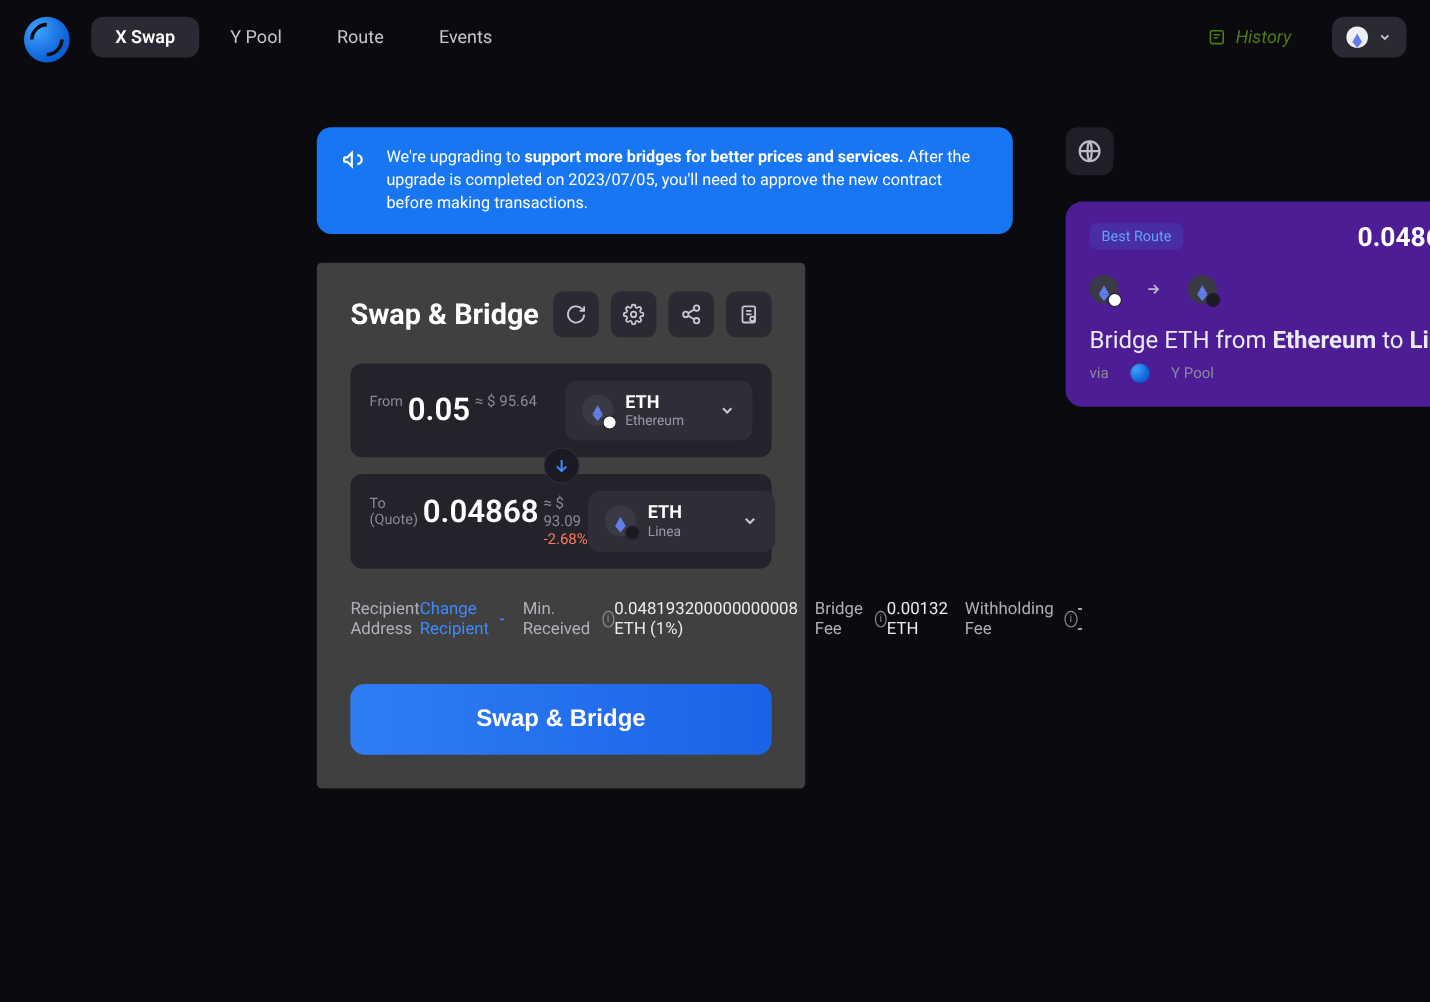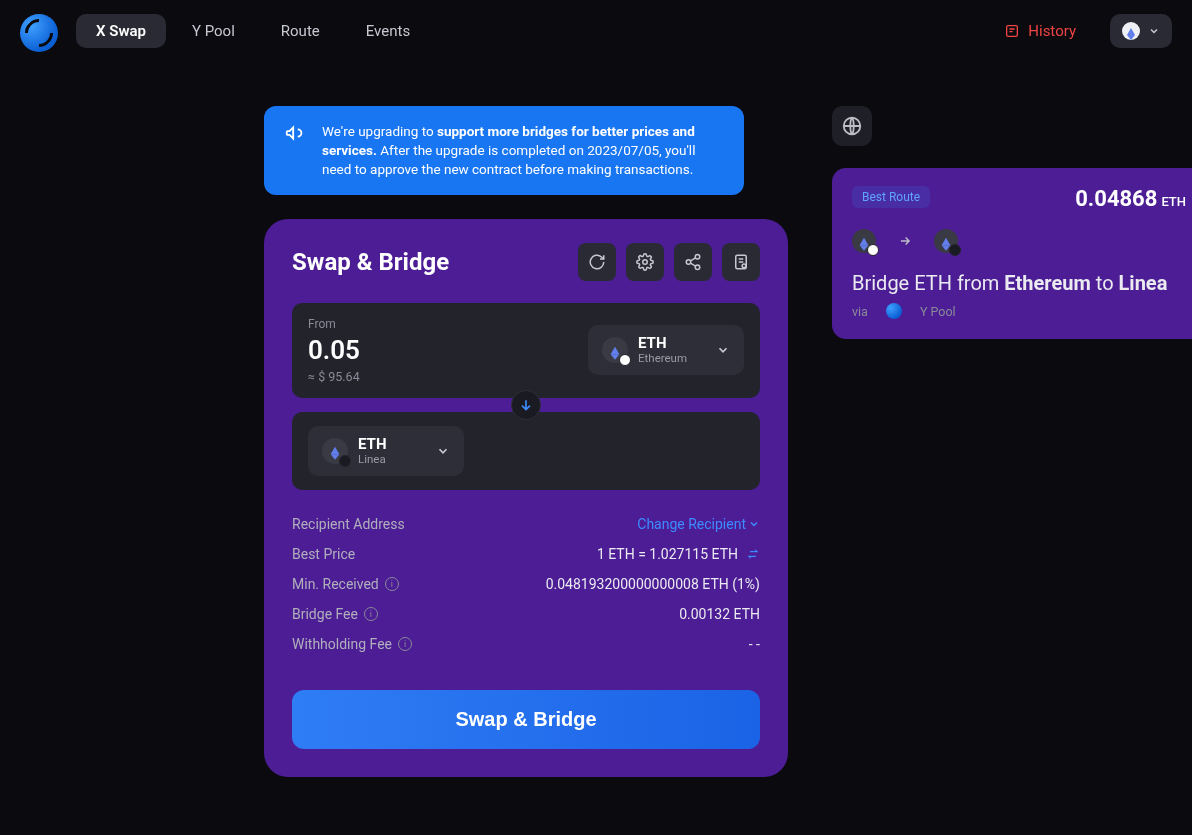--- a/index.html
+++ b/index.html
@@ -47,22 +47,23 @@
   }
   .nav-tab.active {
     background: #2a2a34;
     color: #fff;
     font-weight: 600;
   }
   .topbar-spacer { flex: 1; }
   .history-btn {
     display: flex; align-items: center; gap: 8px;
     padding: 8px 14px;
-    color: #ef4444; cursor: pointer;
+    color: #4d7c0f; cursor: pointer;
     font-size: 15px;
+    font-style: italic;
   }
   .chain-select {
     background: #2a2a34;
     border-radius: 10px;
     padding: 8px 12px;
     display: flex; align-items: center; gap: 8px;
     cursor: pointer;
     margin-left: 12px;
   }
   .eth-circle {
@@ -90,31 +91,31 @@
   }
   
   .banner {
     background: #1976f2;
     border-radius: 12px;
     padding: 16px 20px;
     display: flex;
     gap: 16px;
     align-items: flex-start;
     color: #fff;
-    width: 480px;
+    width: 580px;
     font-size: 13.5px;
     line-height: 1.4;
     margin-bottom: 24px;
   }
   .banner b { font-weight: 700; }
   
   .card {
-    background: #4c1d95;
-    border-radius: 24px;
-    width: 524px;
+    background: #404040;
+    border-radius: 4px;
+    width: 407px;
     padding: 24px 28px 28px;
   }
   .card-header {
     display: flex; align-items: center; justify-content: space-between;
     margin-bottom: 22px;
   }
   .card-title { font-size: 24px; font-weight: 700; color: #fff; }
   .icon-row { display: flex; gap: 10px; }
   .icon-btn {
     width: 38px; height: 38px;
@@ -140,21 +141,21 @@
   .max-link { color: #3d8bff; font-weight: 600; cursor: pointer; letter-spacing: .5px; }
   .token-box {
     background: #23232c;
     border-radius: 10px;
     padding: 14px 16px;
     display: flex;
     justify-content: space-between;
     align-items: center;
     position: relative;
   }
-  .token-left { display: flex; flex-direction: column; gap: 4px; }
+  .token-left { display: flex; gap: 4px; }
   .box-label { font-size: 12px; color: #8a8a98; }
   .amount { font-size: 26px; font-weight: 600; color: #fff; }
   .fiat { font-size: 12.5px; color: #8a8a98; }
   .neg { color: #ff7a59; }
   .token-select {
     background: #2e2e38;
     border-radius: 10px;
     padding: 10px 14px;
     display: flex; align-items: center; gap: 10px;
     cursor: pointer;
@@ -184,21 +185,21 @@
     border-radius: 50%;
     display: flex; align-items: center; justify-content: center;
     color: #3d8bff;
     margin: -8px auto;
     position: relative;
     z-index: 2;
     cursor: pointer;
   }
   .details {
     margin-top: 26px;
-    display: flex; flex-direction: column; gap: 14px;
+    display: flex; gap: 14px;
     font-size: 14px;
   }
   .detail-row {
     display: flex; justify-content: space-between; align-items: center;
     color: #c7c7d1;
   }
   .detail-label { color: #b0b0bc; display:flex; align-items:center; gap:6px;}
   .change-link { color: #3d8bff; cursor: pointer; display:flex; align-items:center; gap:2px;}
   .detail-val { color: #eaeaf0; display:flex; align-items:center; gap:8px;}
   .info-icon{
@@ -369,20 +370,27 @@
       </div>
 
       <div class="swap-arrow">
         <svg width="16" height="16" viewBox="0 0 24 24" fill="none" stroke="currentColor" stroke-width="2.5">
             <path d="M12 5v14M6 13l6 6 6-6"></path>
           </svg>
       </div>
 
       
       <div class="token-box">
+        <div class="token-left">
+          <span class="box-label">To (Quote)</span>
+          <span class="amount">0.04868</span>
+          <span class="fiat">
+            <span>≈ $ 93.09 </span><span class="neg">-2.68%</span>
+          </span>
+        </div>
         <div class="token-select">
           <div class="token-id">
             <span class="token-icon">
                 <span class="eth-diamond"></span>
                 <span class="mini-badge dark"></span>
               </span>
             <div>
               <div class="token-name">ETH</div>
               <div class="token-net">Linea</div>
             </div>
@@ -397,31 +405,20 @@
 
       
       <div class="details">
         <div class="detail-row">
           <span class="detail-label">Recipient Address</span>
           <span class="change-link">
             <span>Change Recipient</span>
             <svg width="12" height="12" viewBox="0 0 24 24" fill="none" stroke="#3d8bff" stroke-width="3">
                 <path d="M6 9l6 6 6-6"></path>
               </svg>
-          </span>
-        </div>
-        <div class="detail-row">
-          <span class="detail-label">Best Price</span>
-          <span class="detail-val">
-            <span>1 ETH = 1.027115 ETH</span>
-            <span>
-                <svg width="14" height="14" viewBox="0 0 24 24" fill="none" stroke="#3d8bff" stroke-width="2">
-                  <path d="M7 8h12l-3-3M17 16H5l3 3"></path>
-                </svg>
-              </span>
           </span>
         </div>
         <div class="detail-row">
           <span class="detail-label">
             <span>Min. Received</span>
             <span class="info-icon">i</span>
           </span>
           <span class="detail-val">0.048193200000000008 ETH (1%)</span>
         </div>
         <div class="detail-row">

